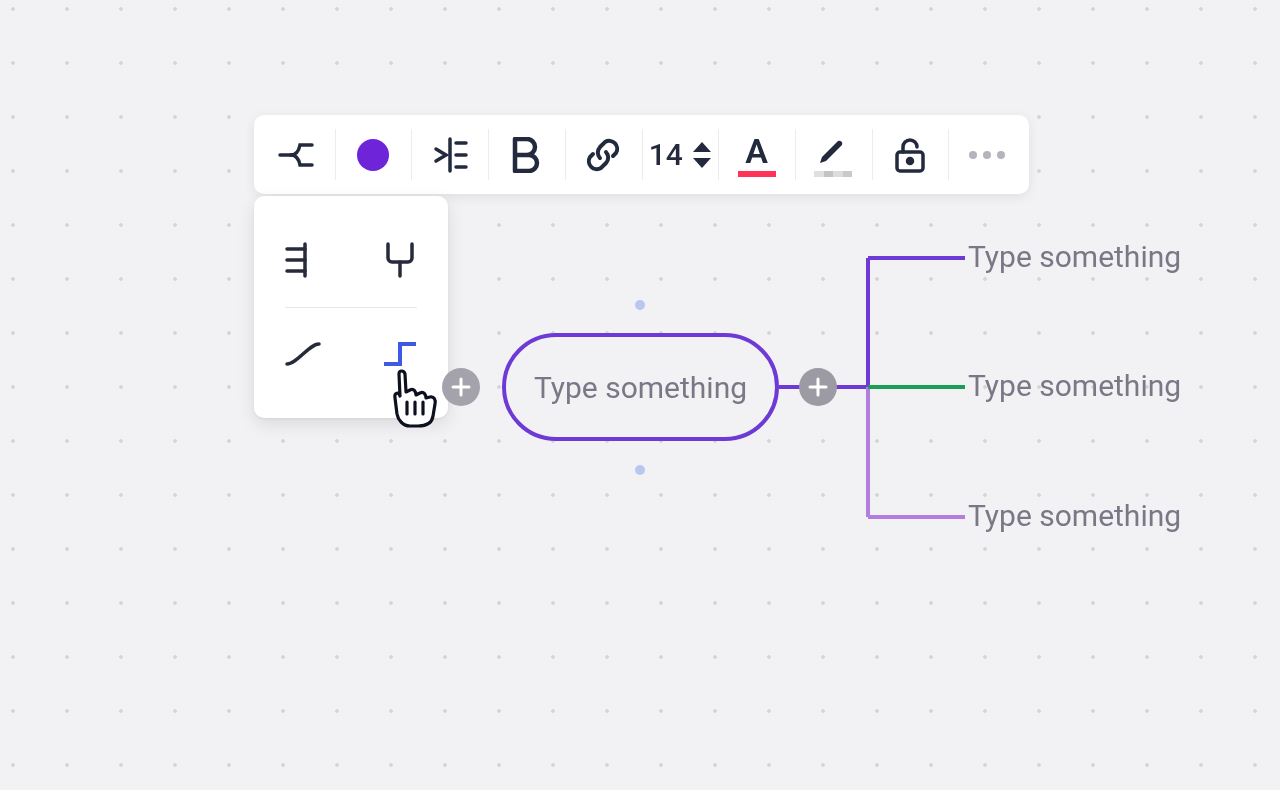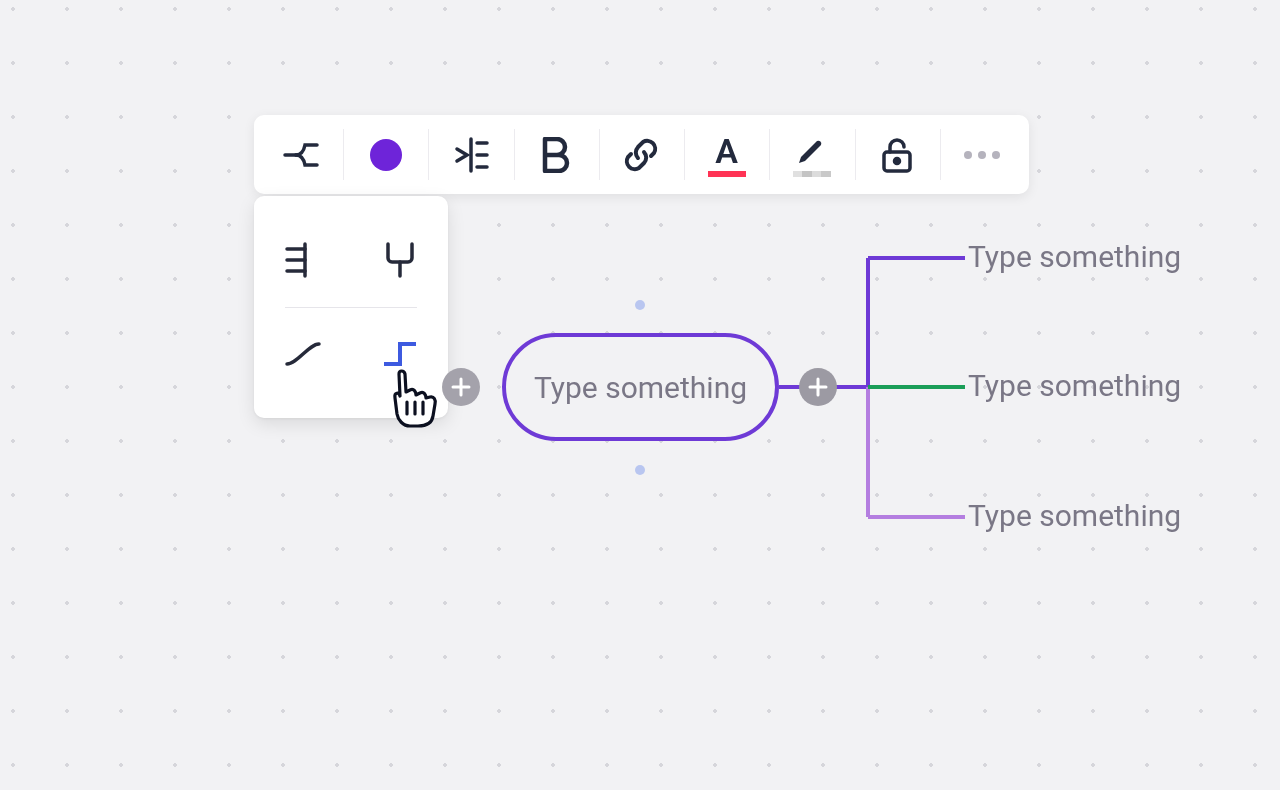--- a/index.html
+++ b/index.html
@@ -211,20 +211,27 @@
 
   <div class="cell">
     <svg width="38" height="38" viewBox="0 0 38 38">
       <g fill="none" stroke="#232a3d" stroke-width="4" stroke-linecap="round">
         <path d="M16 22 a8 8 0 0 1 0-11 l5-5 a8 8 0 0 1 11 11 l-3 3"></path>
         <path d="M22 16 a8 8 0 0 1 0 11 l-5 5 a8 8 0 0 1-11-11 l3-3"></path>
       </g>
     </svg>
   </div>
 
+  <div class="cell">
+    <span class="font-size-value">14</span>
+    <div class="stepper">
+      <div class="tri up"></div>
+      <div class="tri down"></div>
+    </div>
+  </div>
 
   <div class="cell">
     <div class="font-color-swatch">
       <span class="A">A</span>
       <span class="bar"></span>
     </div>
   </div>
 
   <div class="cell">
     <div class="highlight-swatch">

